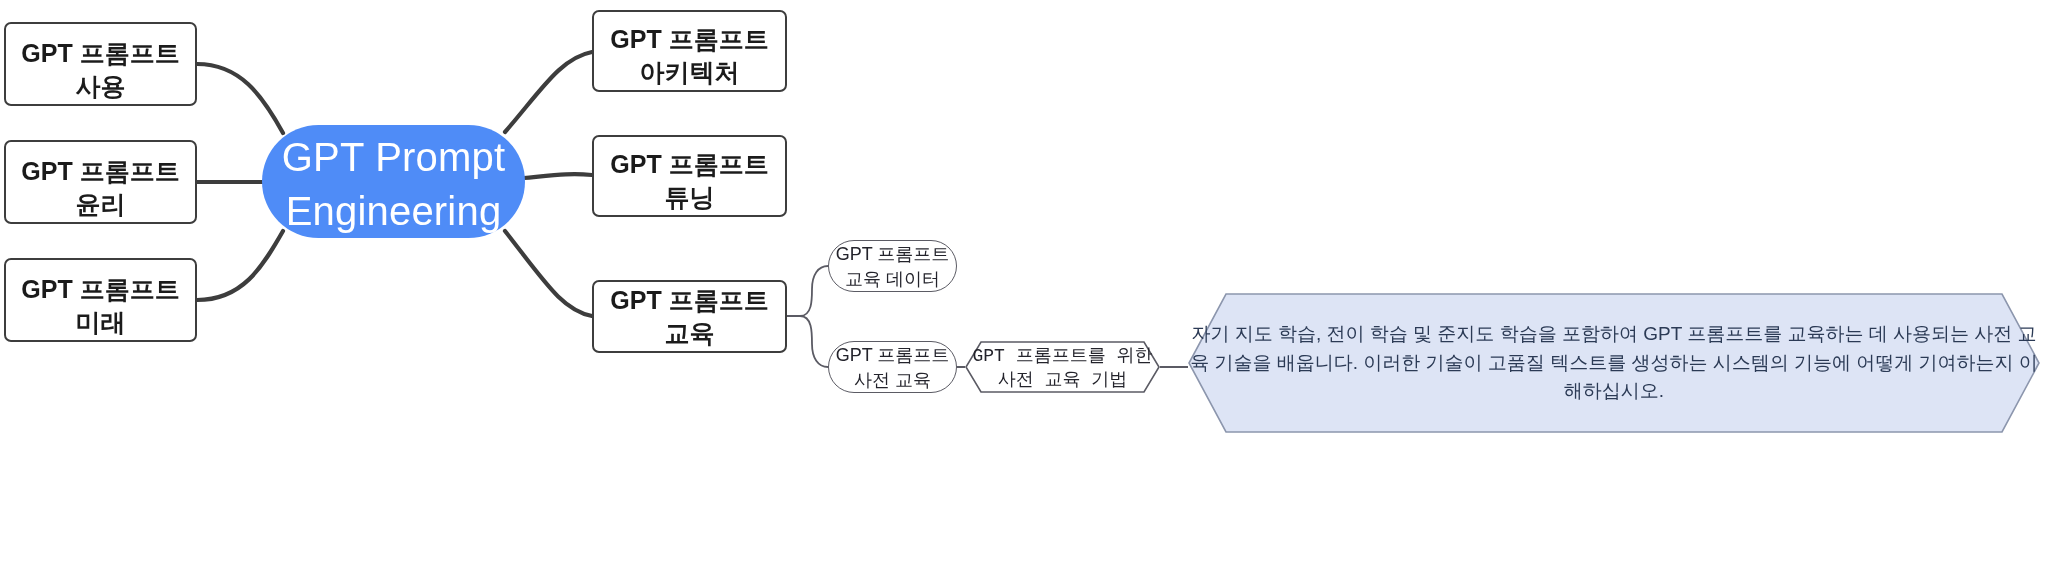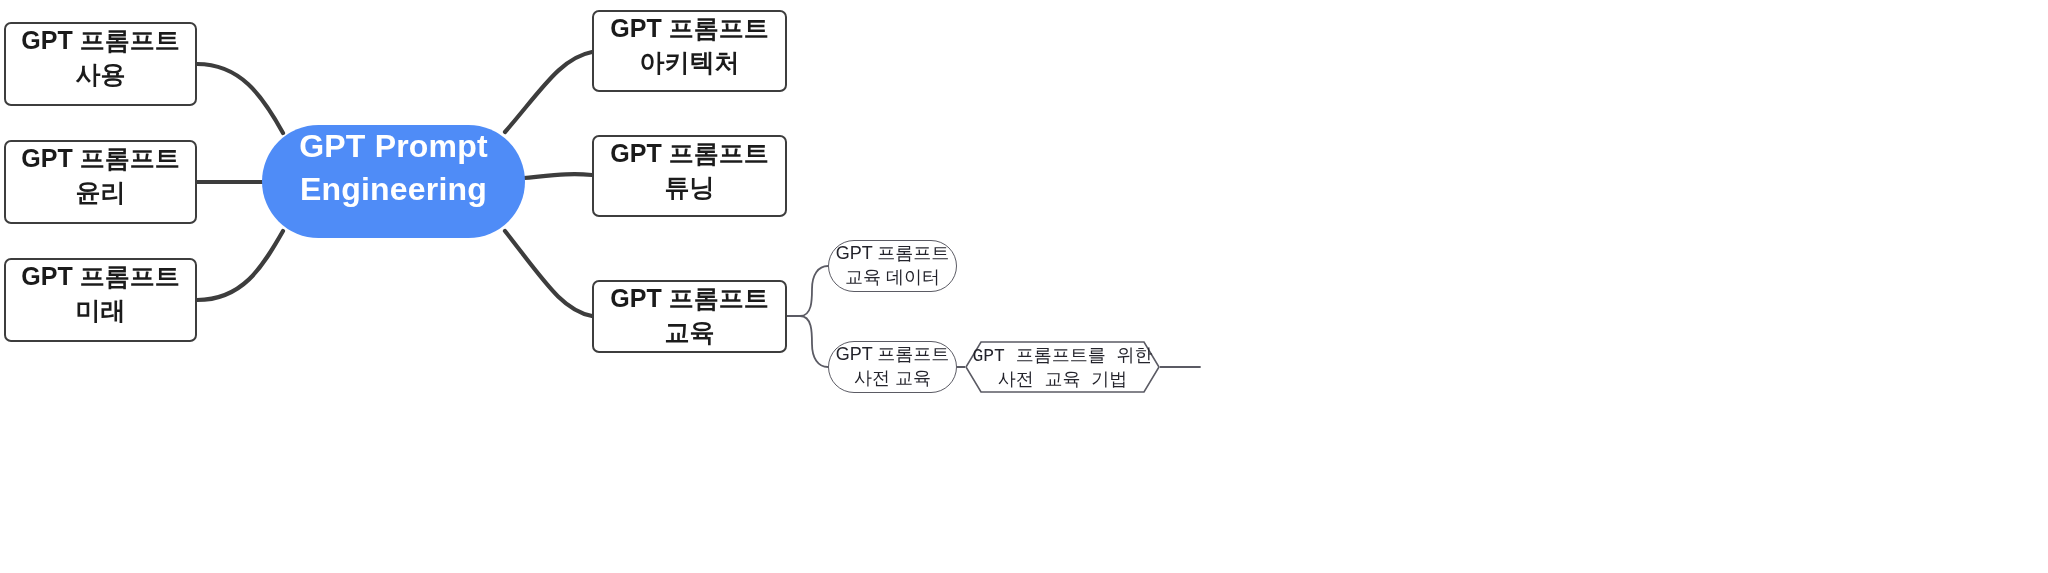--- a/index.html
+++ b/index.html
@@ -6,41 +6,41 @@
   body{
     width:2048px;height:573px;
     background:#ffffff;
     font-family:"Liberation Sans","DejaVu Sans",sans-serif;
     overflow:hidden;
     position:relative;
   }
   #stage{position:relative;width:2048px;height:573px;}
   svg.edges{position:absolute;left:0;top:0;width:2048px;height:573px;pointer-events:none;}
 
-  .node{position:absolute;box-sizing:border-box;display:flex;align-items:flex-start;justify-content:center;text-align:center;}
+  .node{position:absolute;box-sizing:border-box;display:flex;align-items:flex-end;justify-content:center;text-align:center;}
   .node .lbl{display:block;line-height:1.35;white-space:pre-line;}
 
   
   .rectnode{
     background:#ffffff;
     border:2.6px solid #3d3d3d;
     border-radius:7px;
     color:#1b1b1b;
     font-size:25px;
     font-weight:700;
   }
   .rectnode .lbl{font-weight:700;}
 
   
   .centernode{
     background:#4f8cf7;
     border-radius:70px;
     color:#ffffff;
-    font-size:32px;
-    font-weight:700;
+    font-size:40px;
+    font-weight:400;
     letter-spacing:.2px;
   }
 
   
   .pillnode{
     background:#ffffff;
     border:1.6px solid #5b5b64;
     border-radius:34px;
     color:#23232b;
     font-size:18px;
@@ -139,14 +139,25 @@
   </div>
 
   <div class="hexwrap hexnode" style="left:965px;top:341px;width:195px;height:52px;font-family:Liberation Mono, monospace;">
     <svg width="195" height="52" viewBox="0 0 195 52">
       <polygon points="16,1 179,1 194,26 179,51 16,51 1,26" fill="#ffffff" stroke="#5b5b64" stroke-width="1.6"></polygon>
     </svg>
     <div class="hextext">GPT 프롬프트를
 위한 사전 교육 기법</div>
   </div>
 
+  <div class="hexwrap hexnode calloutnode" style="left:1188px;top:293px;width:852px;height:140px;">
+    <svg width="852" height="140" viewBox="0 0 852 140">
+      <polygon points="38,1 814,1 851,70 814,139 38,139 1,70" fill="#dde4f5" stroke="#8c96ad" stroke-width="1.6"></polygon>
+    </svg>
+    <div class="hextext">자기 지도 학습, 전이 학습 및 준지도
+학습을 포함하여 GPT 프롬프트를
+교육하는 데 사용되는 사전 교육 기술을
+배웁니다. 이러한 기술이 고품질 텍스트를
+생성하는 시스템의 기능에 어떻게
+기여하는지 이해하십시오.</div>
+  </div>
 
 </div>
 
 </body></html>

